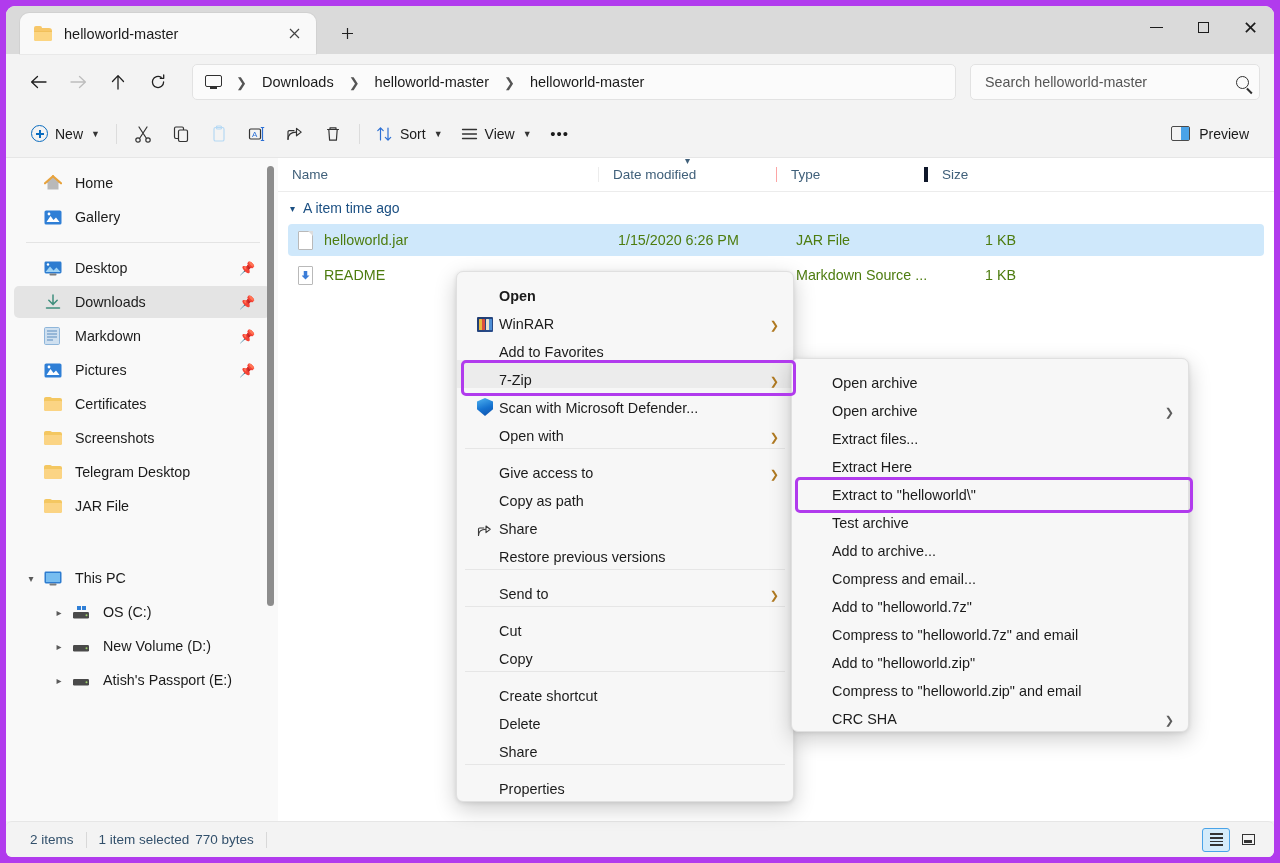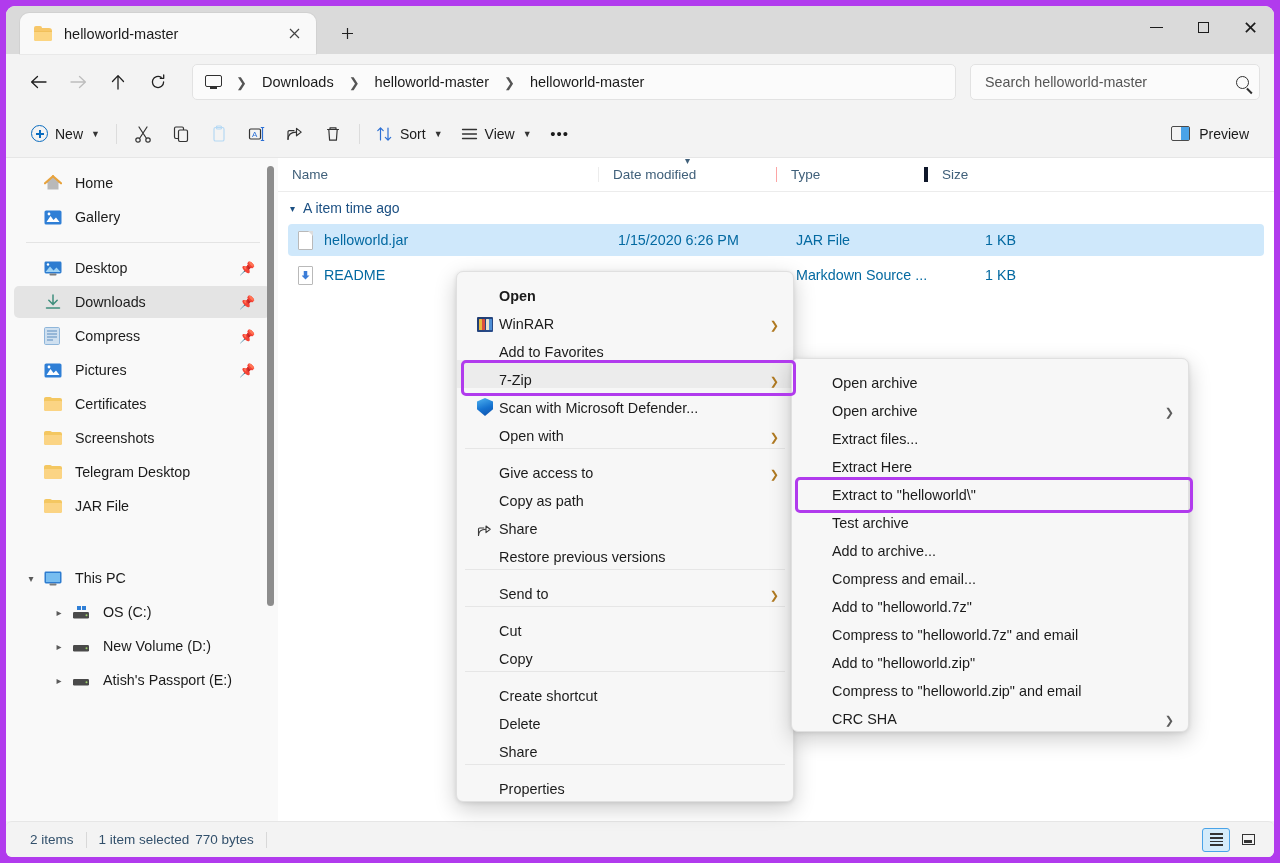--- a/index.html
+++ b/index.html
@@ -251,21 +251,21 @@
     font-size: 10px; color: #40607a;
   }
   .group-hd {
     height: 32px; display: flex; align-items: center;
     padding-left: 12px; gap: 8px;
     font-size: 14px; color: #1b4f82;
   }
   .group-hd .gchev { font-size: 10px; color: #1b4f82; }
   .row {
     height: 32px; display: flex; align-items: center;
-    font-size: 14.3px; color: #0369a1;
+    font-size: 14.3px; color: #4d7c0f;
     margin: 0 10px 3px 10px;
     border-radius: 4px;
   }
   .row.selected { background: #cfe8fb; }
   .cell { padding-left: 4px; overflow: hidden; white-space: nowrap; }
   .cell.name { width: 316px; display: flex; align-items: center; gap: 11px; padding-left: 10px; }
   .cell.date { width: 178px; padding-left: 14px; }
   .cell.type { width: 148px; padding-left: 14px; }
   .cell.size { width: 100px; padding-left: 14px; text-align: right; padding-right: 14px; }
   .file-ico-jar {
@@ -576,21 +576,21 @@
         <span class="pin">📌</span>
       </div>
 
       <div class="side-item">
         <span class="s-ico">
           <svg class="ico-svg" width="16" height="18" viewBox="0 0 16 18">
                 <rect x="0.5" y="0.5" width="15" height="17" rx="1.2" fill="#cfe0f0" stroke="#8fb6da"></rect>
                 <path d="M3 4 H13 M3 7 H13 M3 10 H13 M3 13 H9" stroke="#5c8bbd" stroke-width="1.2"></path>
               </svg>
         </span>
-        <span class="s-lbl">Compress</span>
+        <span class="s-lbl">Markdown</span>
         <span class="pin">📌</span>
       </div>
 
       <div class="side-item">
         <span class="s-ico">
           <svg class="ico-svg" width="18" height="15" viewBox="0 0 18 15">
                 <rect x="0.5" y="0.5" width="17" height="14" rx="1.6" fill="#2f7fd6"></rect>
                 <path d="M2.5 12 L6.5 6 L9.5 10 L12 7.5 L15.5 12 Z" fill="#fff"></path>
                 <circle cx="5" cy="4" r="1.4" fill="#fff"></circle>
               </svg>

